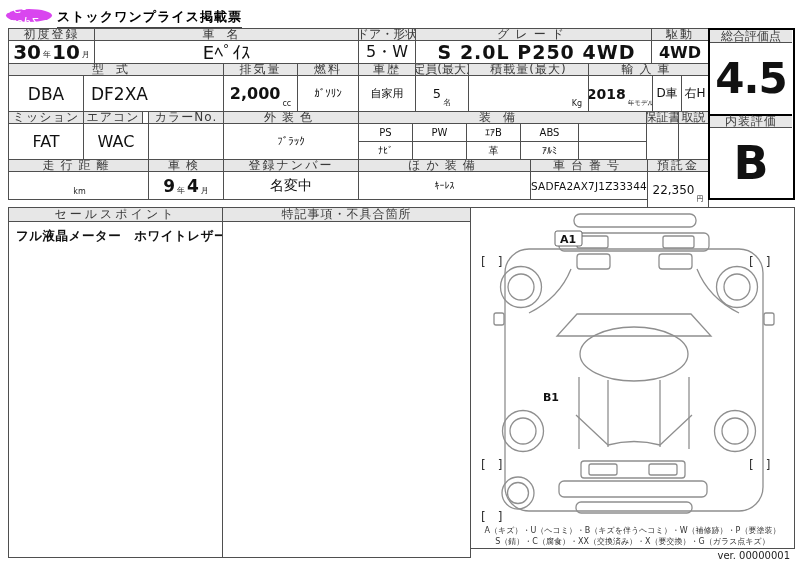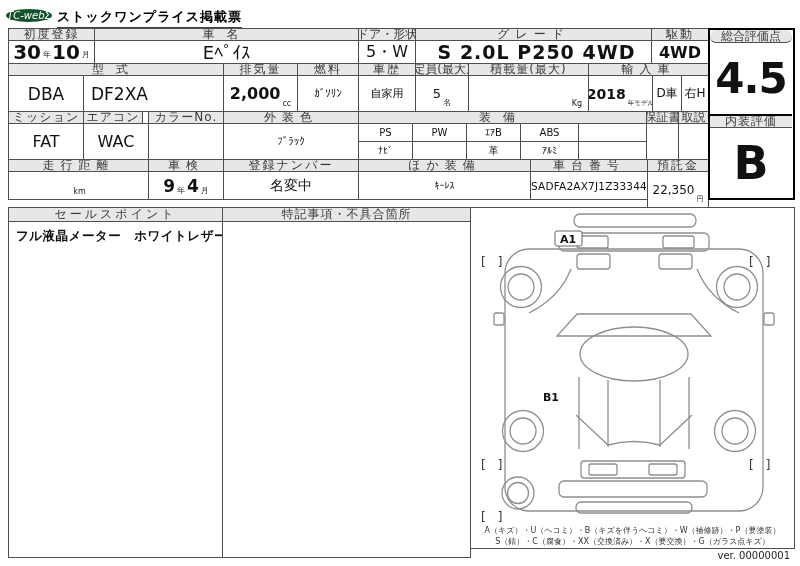--- a/index.html
+++ b/index.html
@@ -8,21 +8,21 @@
   .cell{position:absolute;box-sizing:border-box;border:1px solid #4f4f4f;display:flex;align-items:center;justify-content:center;overflow:hidden;background:#fff;}
   .hdr{background:#e7e7e7;font-size:12px;color:#3a3a3a;letter-spacing:2px;white-space:nowrap;}
   .hdr.w6{letter-spacing:6px;}
   .hdr.w12{letter-spacing:12px;}
   .val{font-size:13px;white-space:nowrap;}
   .num{font-weight:600;}
   .unit{font-size:8px;align-self:flex-end;padding-bottom:3px;margin-left:2px;color:#222;}
   .unit.tiny{font-size:6.5px;}
   .bigscore{font-size:42px;font-weight:600;letter-spacing:-1px;}
   .title-text{font-size:13px;font-weight:bold;color:#000;border-bottom:1px solid #444;padding-bottom:3px;letter-spacing:1px;}
-  .logo{background:#14532d;color:#fff;border-radius:50%;font-size:10px;font-style:italic;display:flex;align-items:center;justify-content:center;letter-spacing:0;}
+  .logo{background:#d946ef;color:#fff;border-radius:50%;font-size:12px;font-style:italic;display:flex;align-items:center;justify-content:center;letter-spacing:0;}
   .legend{font-size:8px;color:#333;text-align:center;line-height:10.5px;letter-spacing:0;}
   svg text{font-family:"DejaVu Sans",sans-serif;}
 </style>
 </head>
 <body>
 
 <div class="abs logo" style="left:6px;top:9px;width:46px;height:13px;">TC-webΣ</div>
 <div class="abs" style="left:57px;top:6px;">
   <span class="title-text">ストックワンプライス掲載票</span>
 </div>
@@ -120,21 +120,21 @@
 </div>
 <div class="cell val" style="left:223px;top:171px;width:136px;height:29px;font-size:14px;">名変中</div>
 <div class="cell val" style="left:358px;top:171px;width:173px;height:29px;font-size:10px;">ｷｰﾚｽ</div>
 <div class="cell val" style="left:530px;top:171px;width:118px;height:29px;font-size:10.5px;letter-spacing:0.2px;">SADFA2AX7J1Z33344</div>
 <div class="cell val" style="left:647px;top:171px;width:62px;height:37px;">
   <span style="font-size:12px;">22,350</span>
     <span class="unit" style="font-size:7px;">円</span>
 </div>
 
 <div class="abs" style="left:708px;top:28px;width:87px;height:172px;border:2.5px solid #000;background:#fff;">
-  <div class="abs hdr" style="left:0;top:0;width:82px;height:13px;display:flex;align-items:center;justify-content:center;border-bottom:1px solid #4f4f4f;letter-spacing:0;border-radius:6px;">総合評価点</div>
+  <div class="abs hdr" style="left:0;top:0;width:82px;height:13px;display:flex;align-items:center;justify-content:center;border-bottom:1px solid #4f4f4f;letter-spacing:0;">総合評価点</div>
   <div class="abs bigscore" style="left:0;top:13px;width:82px;height:71px;display:flex;align-items:center;justify-content:center;">4.5</div>
   <div class="abs hdr" style="left:0;top:84px;width:82px;height:14px;display:flex;align-items:center;justify-content:center;border-top:2px solid #000;border-bottom:1px solid #4f4f4f;letter-spacing:1px;">内装評価</div>
   <div class="abs" style="left:0;top:98px;width:82px;height:69px;display:flex;align-items:center;justify-content:center;font-size:46px;font-weight:600;">B</div>
 </div>
 
 <div class="abs" style="left:8px;top:207px;width:215px;height:351px;border:1px solid #4f4f4f;background:#fff;">
   <div class="abs hdr" style="left:0;top:0;width:213px;height:14px;display:flex;align-items:center;justify-content:center;border-bottom:1px solid #4f4f4f;letter-spacing:3px;">セールスポイント</div>
   <div class="abs" style="left:7px;top:20px;width:202px;font-size:12.5px;font-weight:600;white-space:nowrap;letter-spacing:0.5px;">フル液晶メーター　ホワイトレザー</div>
   <div class="abs" style="left:7px;top:166px;width:202px;font-size:11px;"></div>
 </div>

